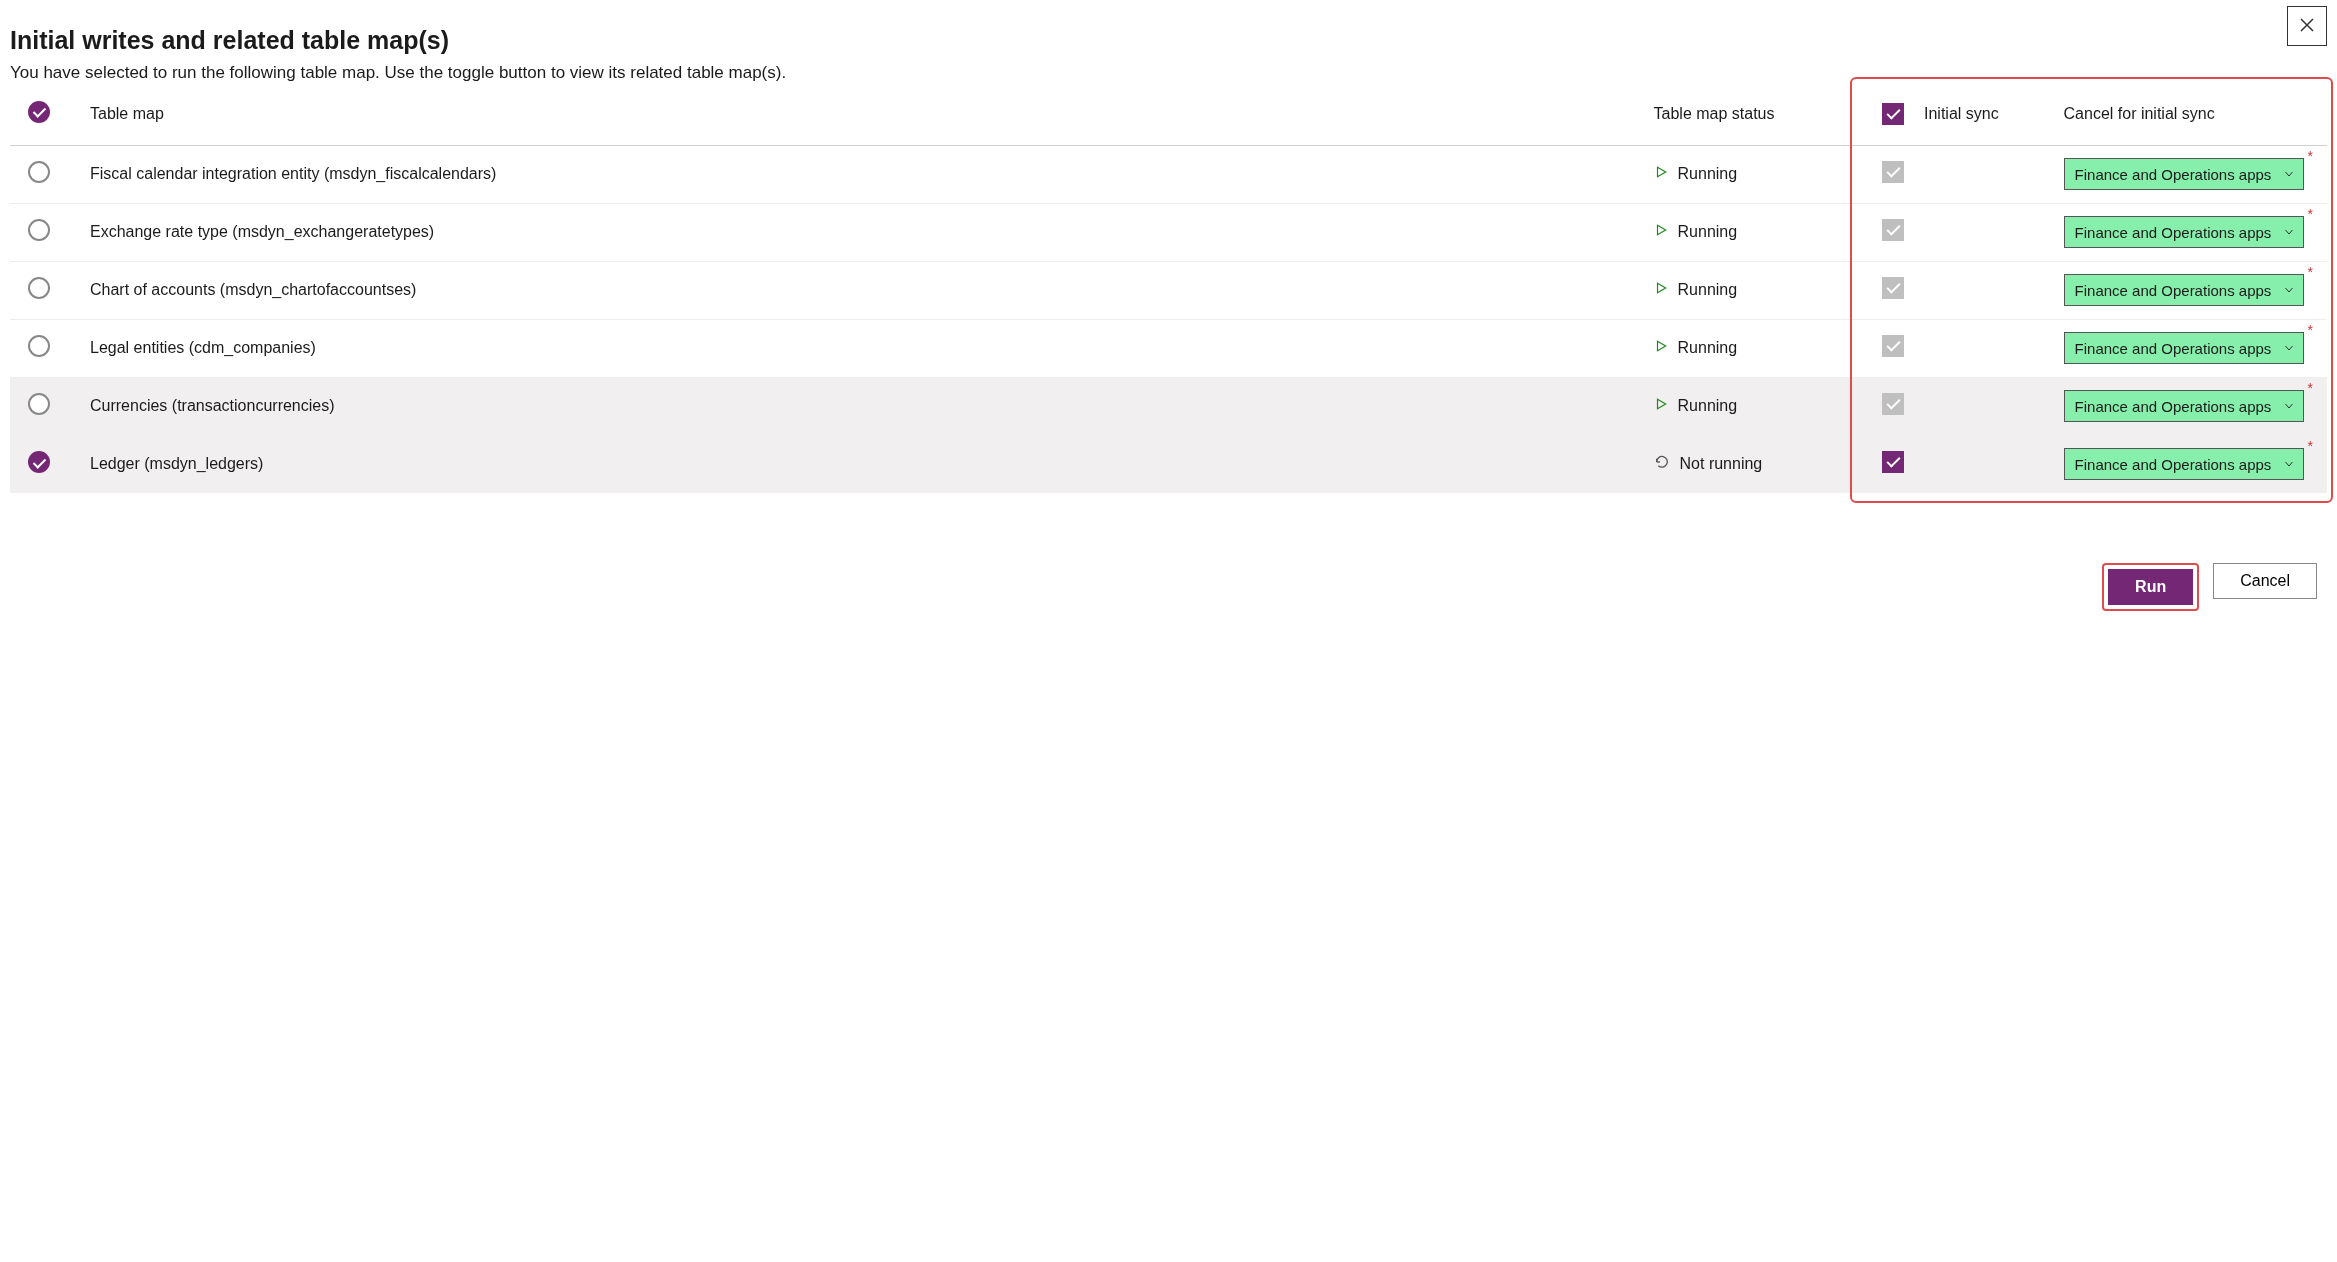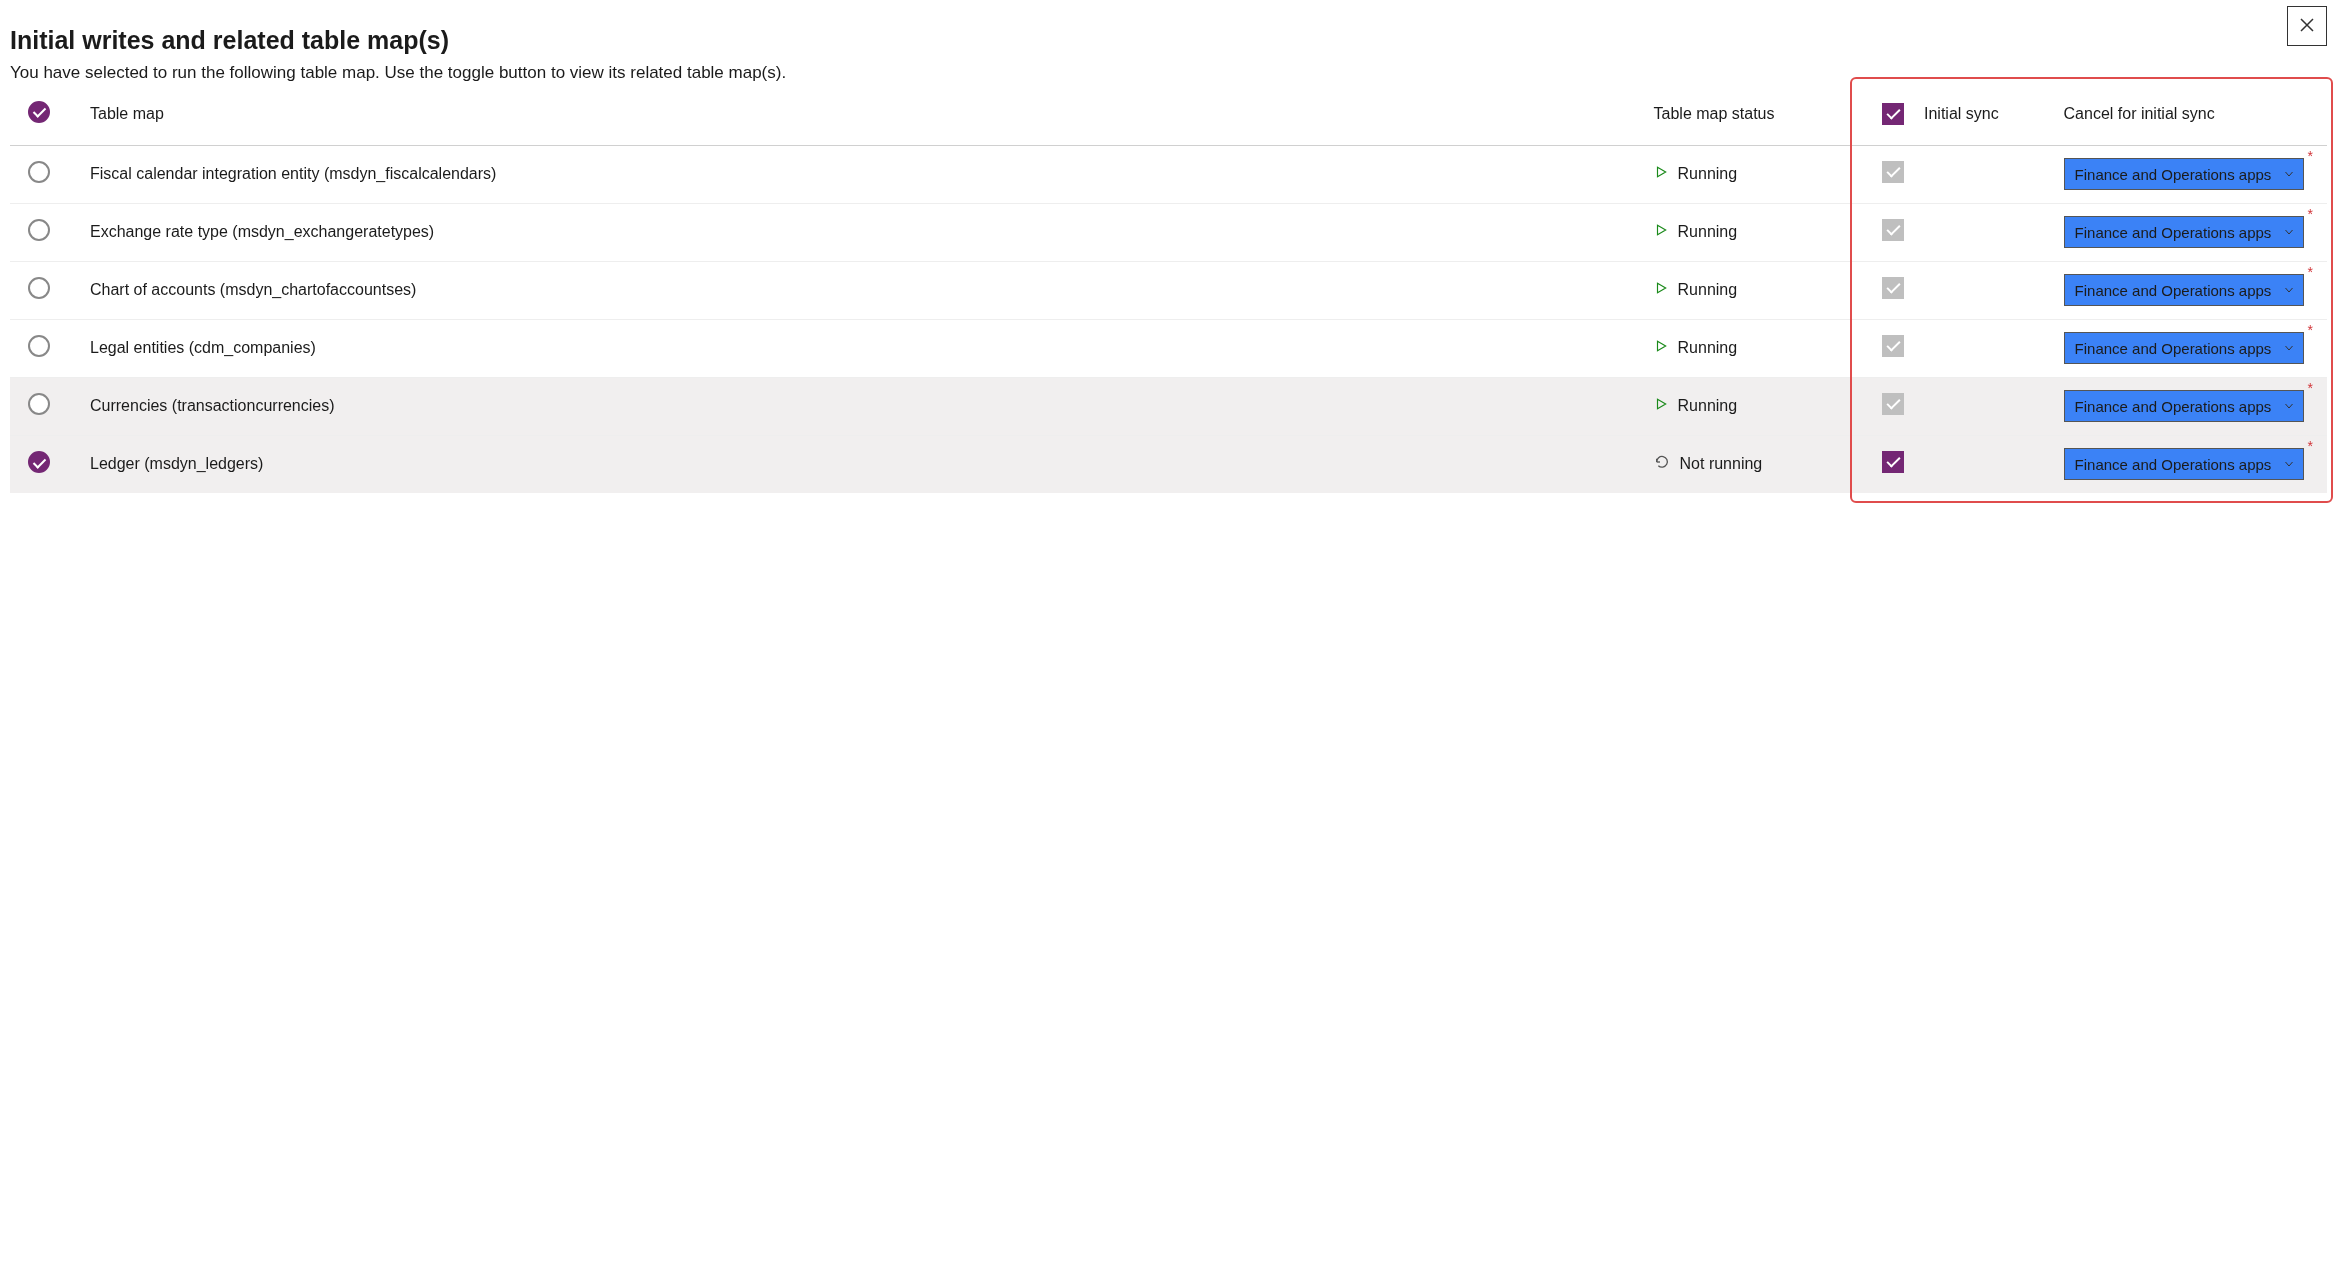--- a/index.html
+++ b/index.html
@@ -144,21 +144,21 @@
 
   .master-select {
     display: flex;
     align-items: center;
     justify-content: space-between;
     border: 1px solid #555;
     height: 32px;
     padding: 0 8px 0 10px;
     width: 240px;
     cursor: pointer;
-    background: #3b82f6;
+    background: #86efac;
     font-size: 15px;
   }
   .master-select svg { width: 12px; height: 12px; }
   .req-mark { color: #d13438; font-size: 14px; position: relative; top: -10px; left: 4px; }
 
   
   .hl-box {
     border: 2.5px solid var(--highlight-red);
     border-radius: 6px;
     position: absolute;
@@ -410,14 +410,20 @@
         <span class="req-mark">*</span>
       </span>
     </td>
   </tr>
         </tbody>
     </table>
 
     <div class="hl-box" id="col-highlight" style="left: 1839.55px; top: -6px; width: 483.453px; height: 426px;"></div>
   </div>
 
+  <div class="footer">
+    <span class="run-wrap">
+      <button class="btn primary">Run</button>
+    </span>
+    <button class="btn">Cancel</button>
+  </div>
 
 </div>
 
 </body></html>

